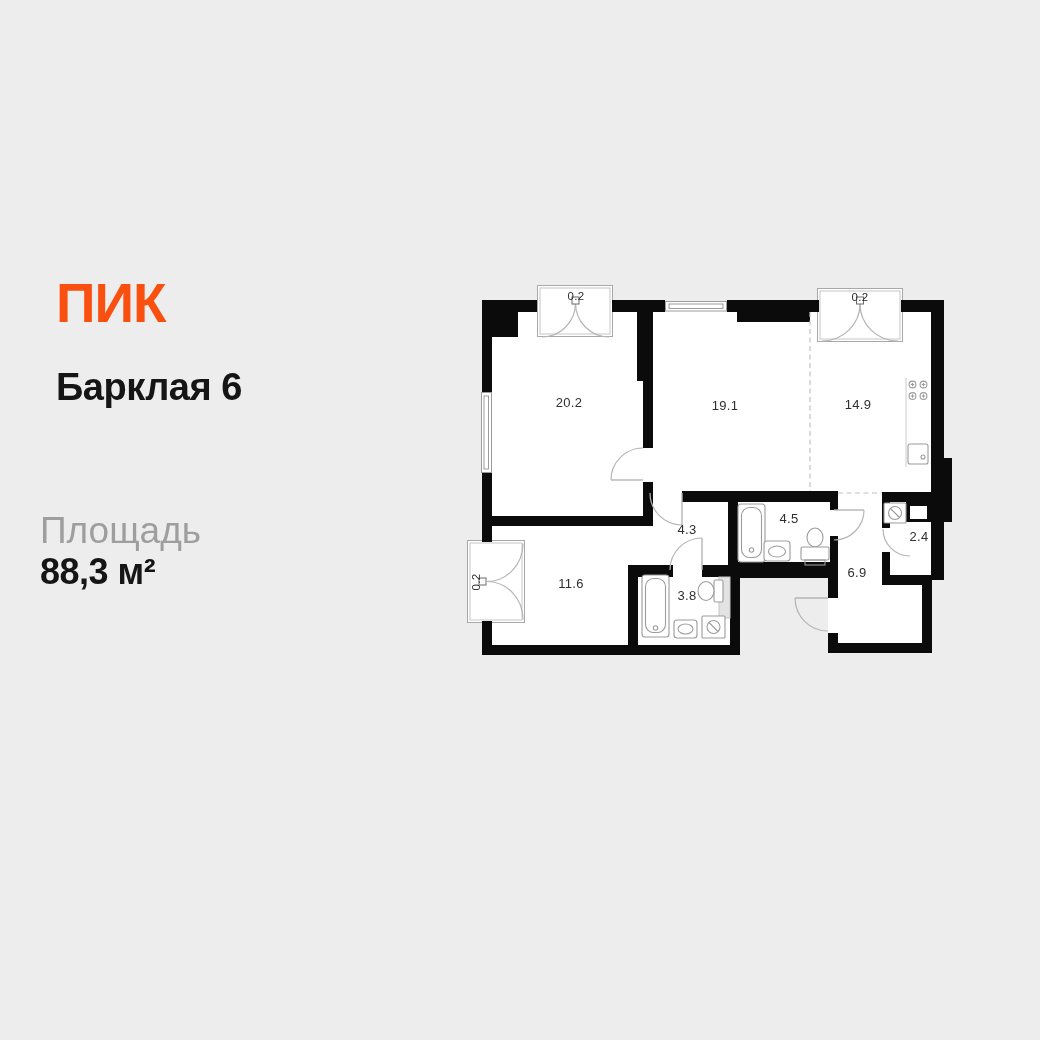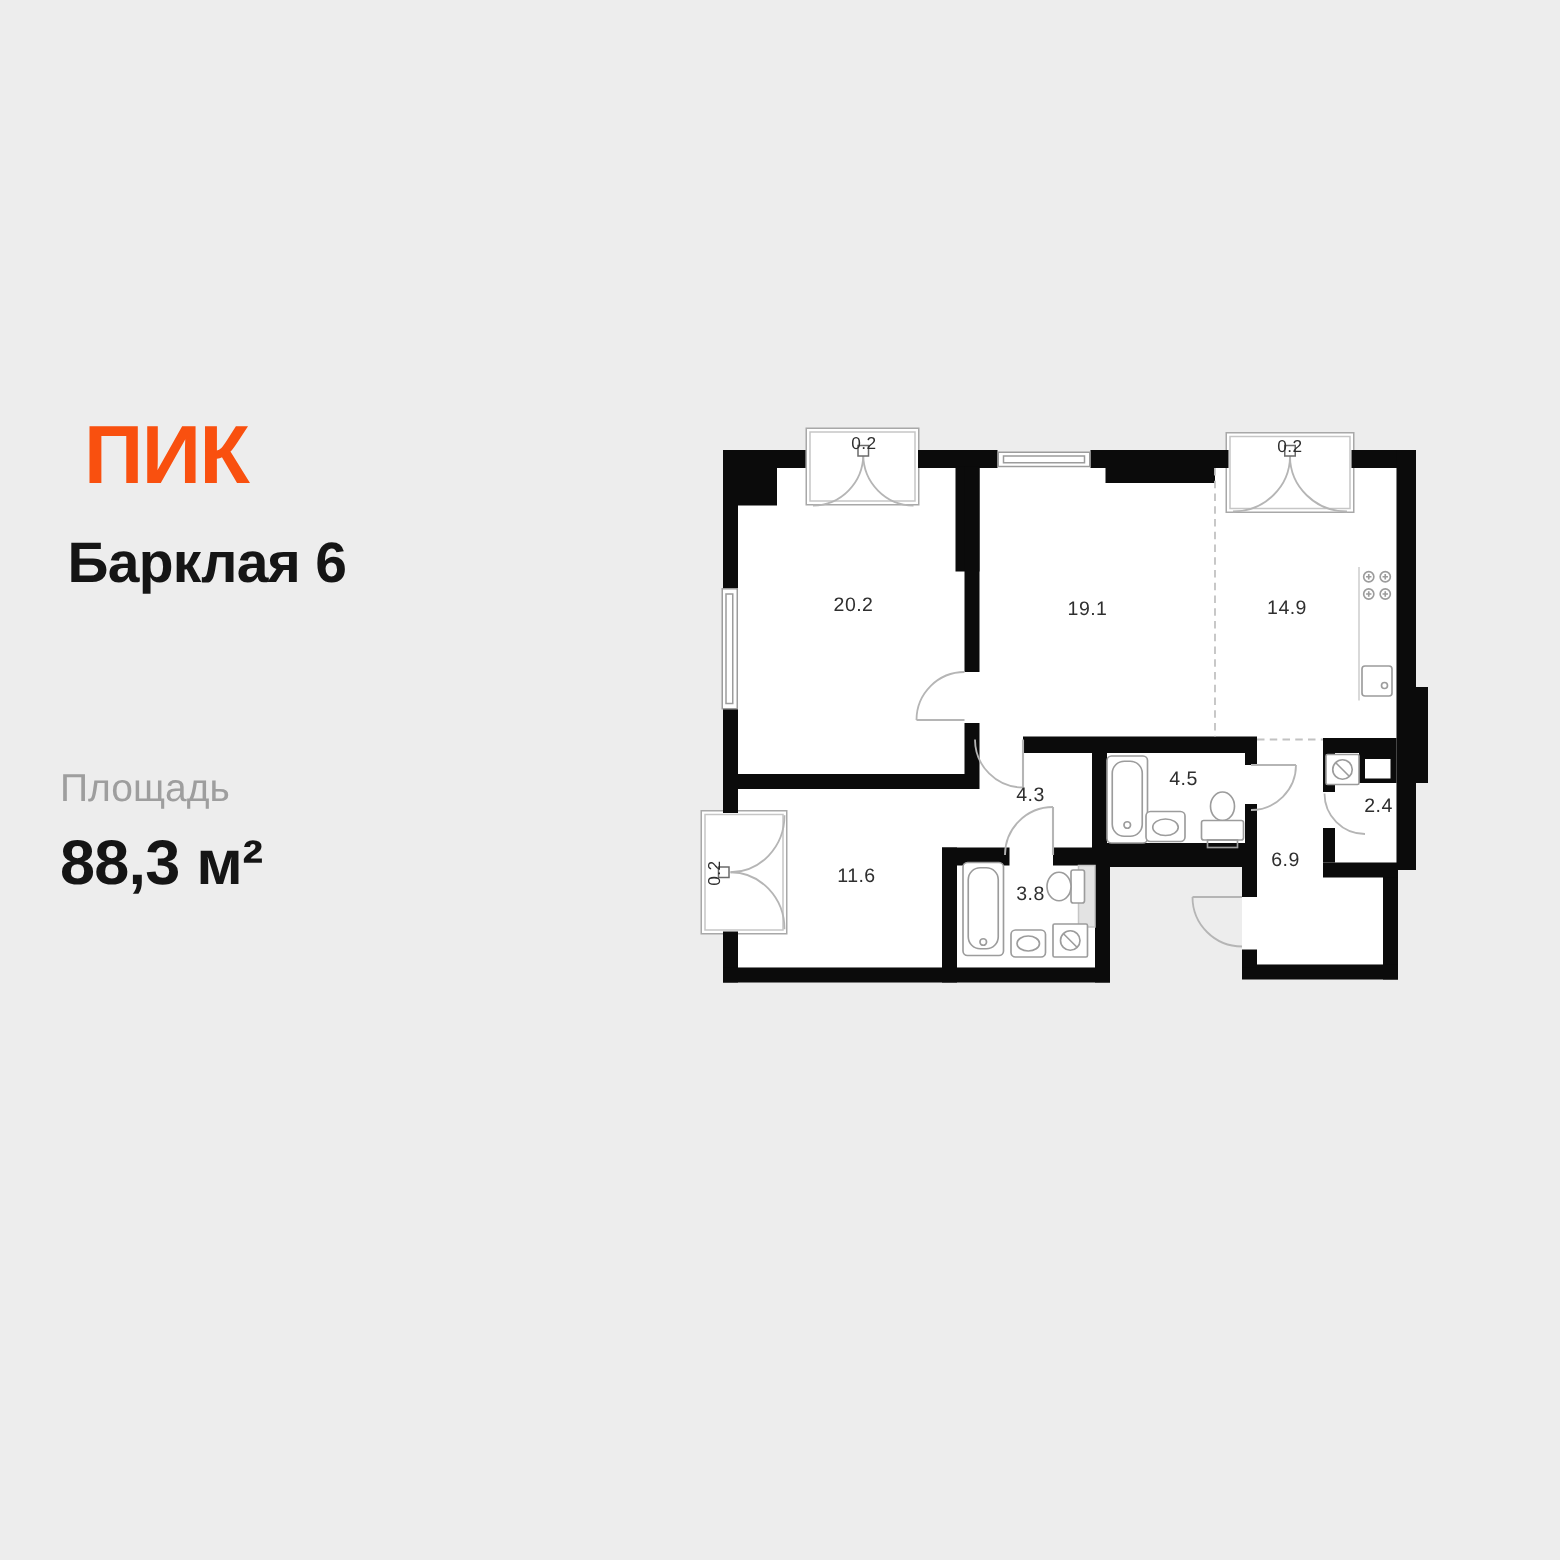--- a/index.html
+++ b/index.html
@@ -8,32 +8,32 @@
     background:#EDEDED;
     font-family:"Liberation Sans","DejaVu Sans",sans-serif;
   }
   .hero{position:absolute;left:40px;top:0;width:400px;}
   .logo{
     position:absolute;left:16px;top:276px;
     font-size:55px;font-weight:800;letter-spacing:-1px;
     color:#F9500F;line-height:1;
   }
   .title{
-    position:absolute;left:0;top:351px;margin:5px;
+    position:absolute;left:0;top:351px;margin:16px;
     font-size:38px;font-weight:700;color:#151515;line-height:1.1;
     letter-spacing:-0.5px;
     text-align:center;
   }
   .area-label{
     position:absolute;left:0;top:511px;
-    font-size:26px;font-weight:500;color:#9E9E9E;line-height:1.1;
+    font-size:37px;font-weight:500;color:#9E9E9E;line-height:1.1;
   }
   .area-value{
     position:absolute;left:0;top:552px;
-    font-size:42px;font-weight:800;color:#151515;line-height:1.1;
+    font-size:36px;font-weight:800;color:#151515;line-height:1.1;
     letter-spacing:-0.5px;
   }
   .plan{position:absolute;left:460px;top:280px;width:500px;height:390px;}
   .room{fill:#FFFFFF;}
   .wall{fill:#0B0B0B;}
   .balcony-box{fill:#FFFFFF;stroke:#A8A8A8;stroke-width:1;}
   .balcony-inner{fill:none;stroke:#C6C6C6;stroke-width:1;}
   .hinge{fill:#FFFFFF;stroke:#6B6B6B;stroke-width:1;}
   .arc{fill:none;stroke:#B5B5B5;stroke-width:1.2;}
   .leaf{stroke:#B5B5B5;stroke-width:1.4;}

